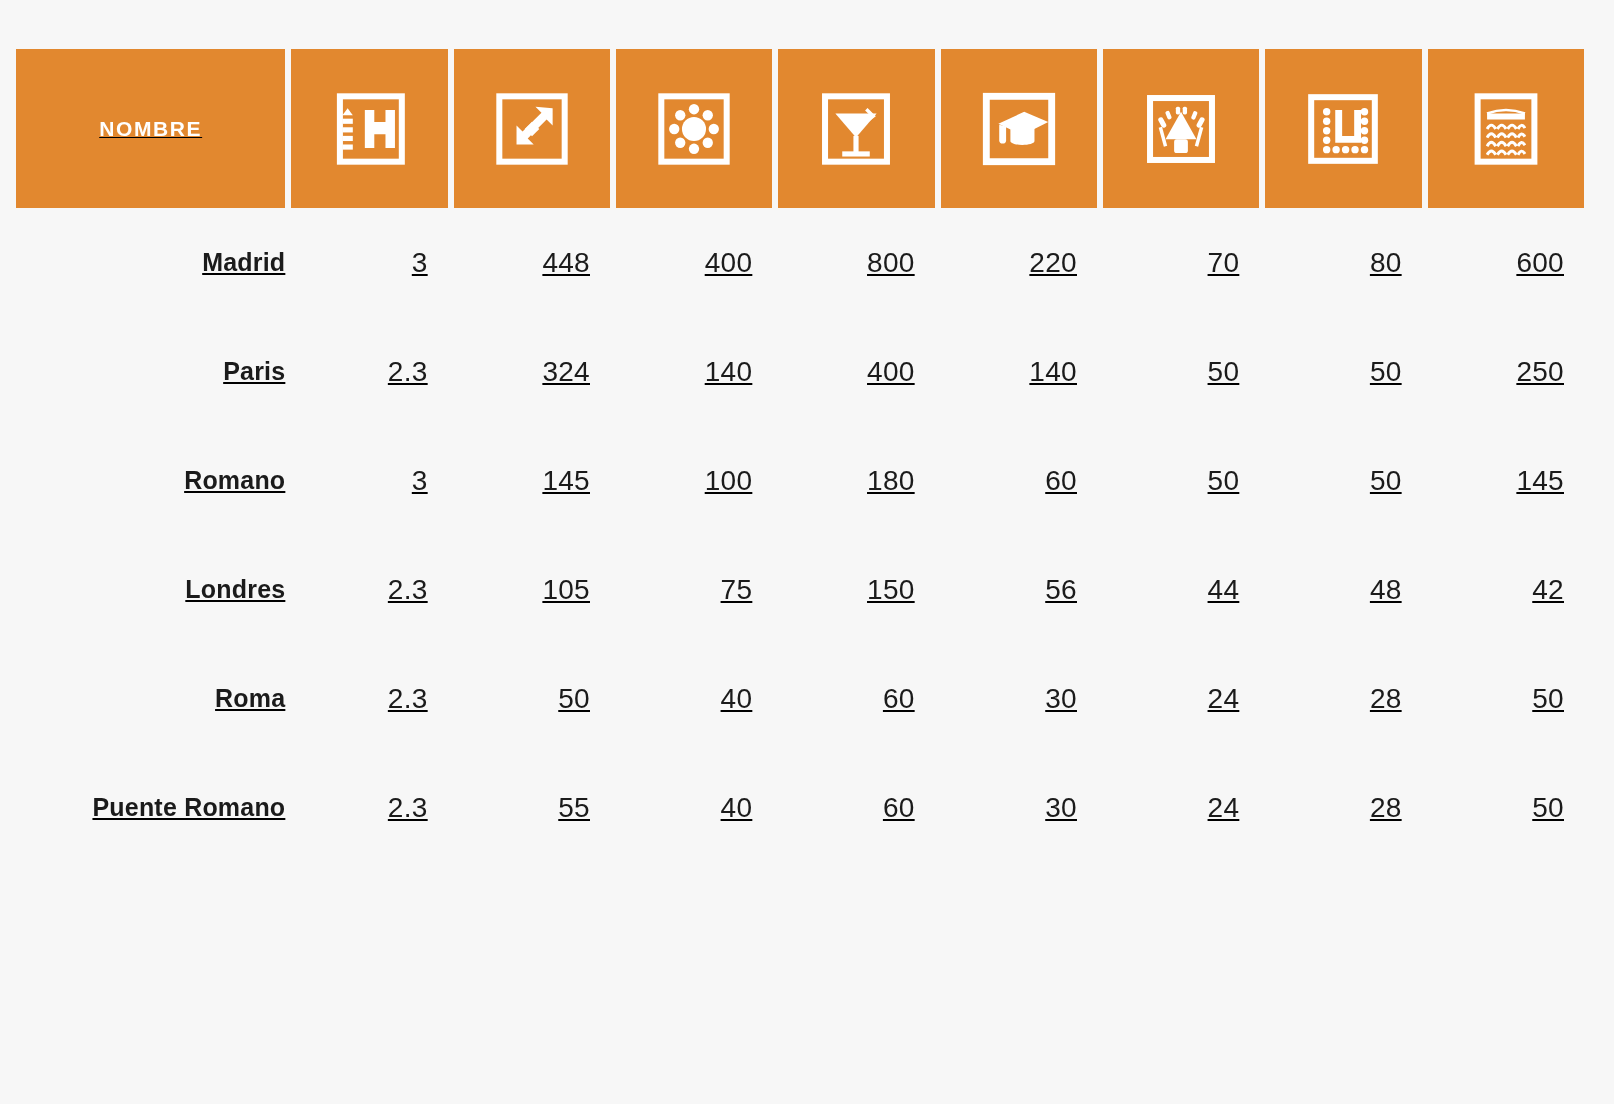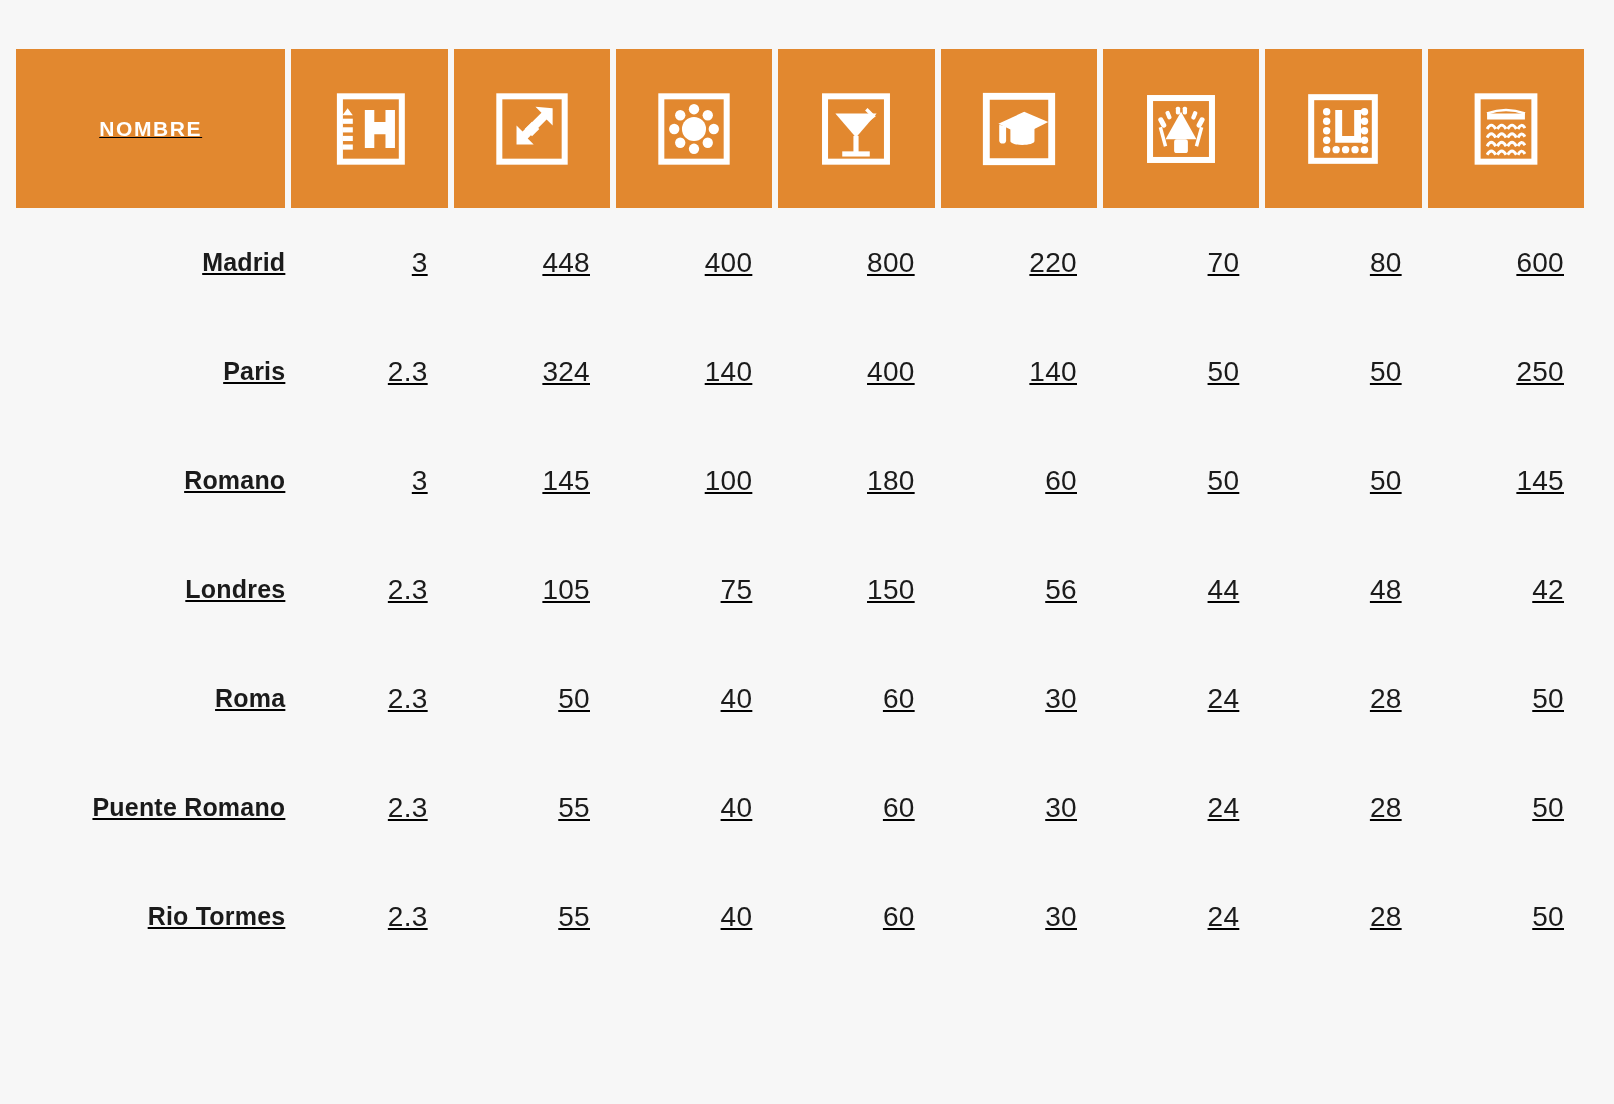--- a/index.html
+++ b/index.html
@@ -277,26 +277,15 @@
         <td class="row-name">Puente Romano</td>
         <td class="row-val">2.3</td>
         <td class="row-val">55</td>
         <td class="row-val">40</td>
         <td class="row-val">60</td>
         <td class="row-val">30</td>
         <td class="row-val">24</td>
         <td class="row-val">28</td>
         <td class="row-val">50</td>
       </tr>
-      <tr>
-        <td class="row-name">Rio Tormes</td>
-        <td class="row-val">2.3</td>
-        <td class="row-val">55</td>
-        <td class="row-val">40</td>
-        <td class="row-val">60</td>
-        <td class="row-val">30</td>
-        <td class="row-val">24</td>
-        <td class="row-val">28</td>
-        <td class="row-val">50</td>
-      </tr>
     </tbody>
   </table>
 </div>
 
 </body></html>

